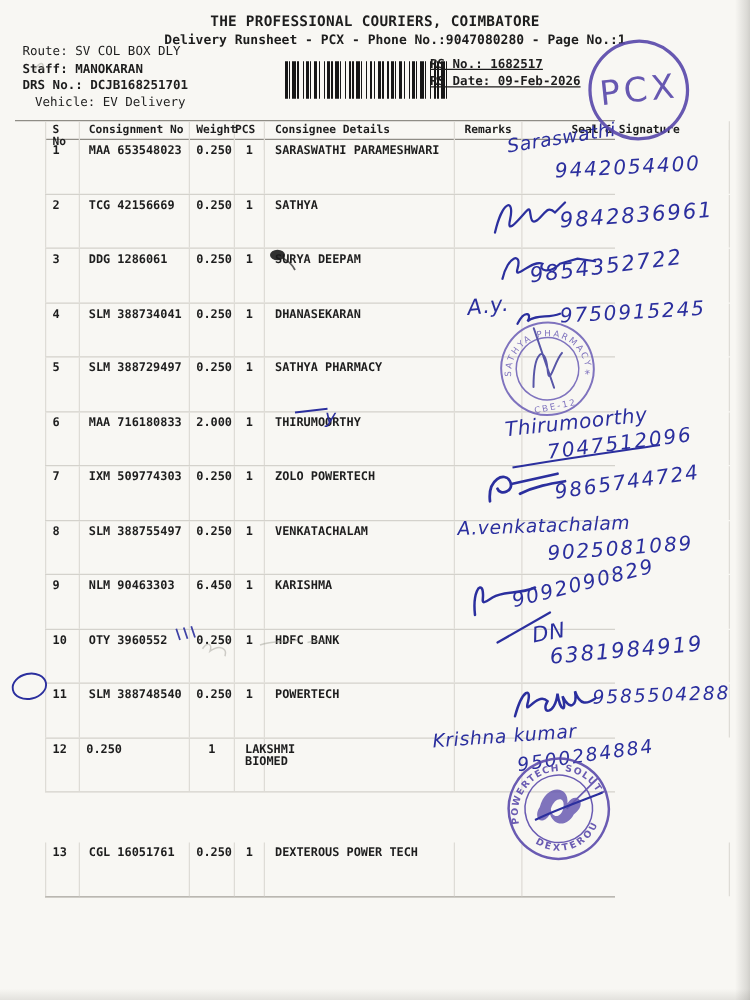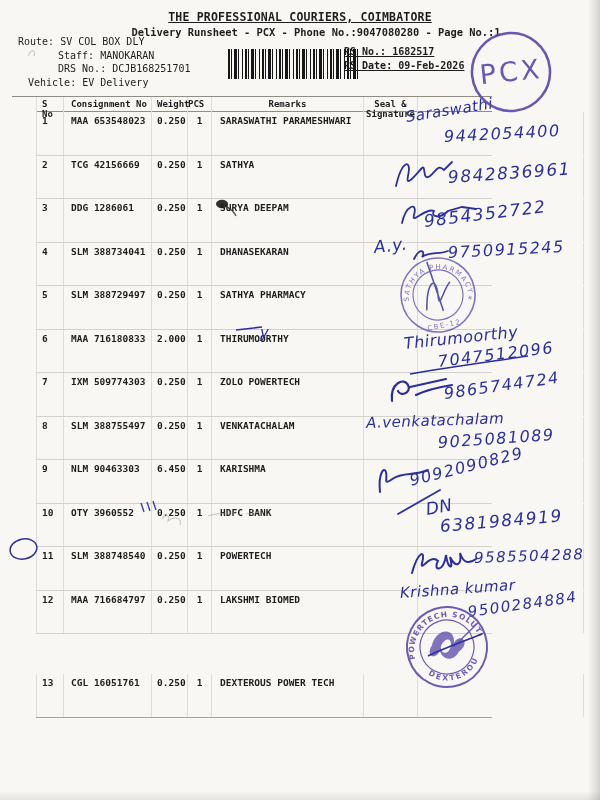--- a/index.html
+++ b/index.html
@@ -3,25 +3,25 @@
 <meta charset="utf-8">
 <style>
   html,body{margin:0;padding:0;background:#e8e6e2;}
   .page{
     position:relative;width:600px;height:800px;margin:0 auto;
     background:#f8f7f3;overflow:hidden;
     font-family:"DejaVu Sans Mono","Liberation Mono",monospace;
     color:#1d1d1d;
   }
   .hdr-title{position:absolute;left:0;top:10px;width:100%;text-align:center;
-    font-size:11.5px;font-weight:bold;letter-spacing:.2px;text-decoration:underline;}
+    font-size:11.5px;font-weight:bold;letter-spacing:.2px;}
   .hdr-sub{position:absolute;left:16px;top:26px;width:100%;text-align:center;
     font-size:10.4px;font-weight:bold;}
   .meta{position:absolute;left:18px;top:35px;font-size:10px;line-height:13.5px;}
-  .meta .b{font-weight:normal;margin-left:40px;}
+  .meta .b{font-weight:bold;}
   .meta .indent{padding-left:10px;}
   .rsblock{position:absolute;left:344px;top:45px;font-size:10px;font-weight:bold;line-height:14px;text-decoration:underline;}
   .barcode{position:absolute;left:228px;top:49px;width:132px;height:30px;
     background:
       repeating-linear-gradient(90deg,#161616 0 2px,transparent 2px 3px,#161616 3px 4px,
         transparent 4px 6px,#161616 6px 9px,transparent 9px 10px,#161616 10px 11px,
         transparent 11px 14px,#161616 14px 15px,transparent 15px 17px);}
   
   .tbl{position:absolute;left:12px;top:96px;width:456px;border-top:1px solid #8f8d86;padding-left:24px;}
   .tr{display:grid;grid-template-columns:28px 88px 36px 24px 152px 54px 166px;
@@ -73,20 +73,21 @@
     <div>RS No.: 1682517</div>
     <div>RS Date: 09-Feb-2026</div>
   </div>
 
   <div class="tbl">
     <div class="tr head">
       <div class="td c-sno">S No</div>
       <div class="td c-con">Consignment No</div>
       <div class="td c-wt">Weight</div>
       <div class="td">PCS</div>
+      <div class="td c-name">Consignee Details</div>
       <div class="td c-rem">Remarks</div>
       <div class="td c-sig">Seal &amp; Signature</div>
     </div>
 
     <div class="tr">
       <div class="td c-sno">1</div>
       <div class="td c-con">MAA 653548023</div>
       <div class="td c-wt">0.250</div>
       <div class="td c-pcs">1</div>
       <div class="td c-name">SARASWATHI PARAMESHWARI</div>
@@ -232,21 +233,20 @@
       <div class="td c-sig">
         <svg class="sq" style="left:-8px;top:-2px" width="72" height="36">
             <path d="M2,28 C8,6 16,4 12,18 C10,28 20,8 28,16 C22,26 34,28 36,10 C38,24 44,26 40,12 C46,24 52,20 50,8 C54,20 60,18 66,14" style="stroke-width:2"></path>
           </svg>
         <span class="hw p" style="left:56px;top:3px;font-size:15px;transform:rotate(-2deg)">9585504288</span>
       </div>
     </div>
 
     <div class="tr">
       <div class="td c-sno">12</div>
-      <div class="td c-con">MAA 716684797</div>
       <div class="td c-wt">0.250</div>
       <div class="td c-pcs">1</div>
       <div class="td c-name">LAKSHMI BIOMED</div>
       <div class="td c-rem"></div>
       <div class="td c-sig">
         <span class="hw n" style="left:-18px;top:-6px;font-size:15px;transform:rotate(-4deg)">Krishna kumar</span>
         <span class="hw p" style="left:50px;top:13px;font-size:15px;transform:rotate(-8deg)">9500284884</span>
       </div>
     </div>
 

